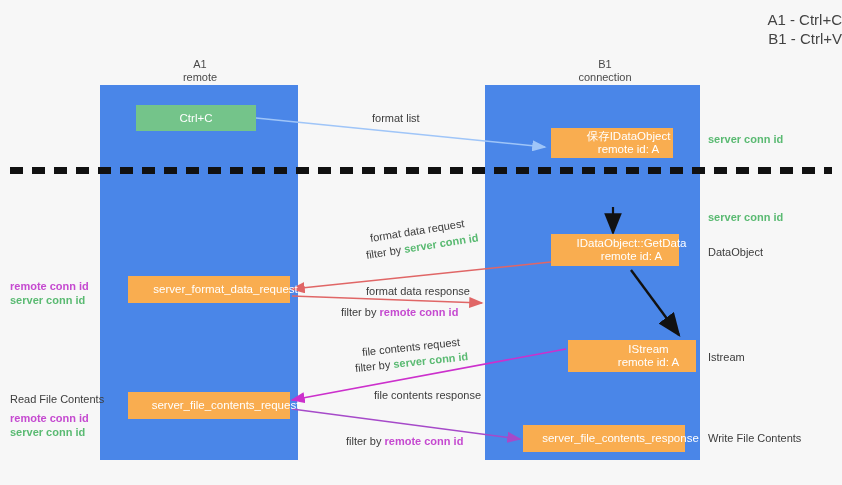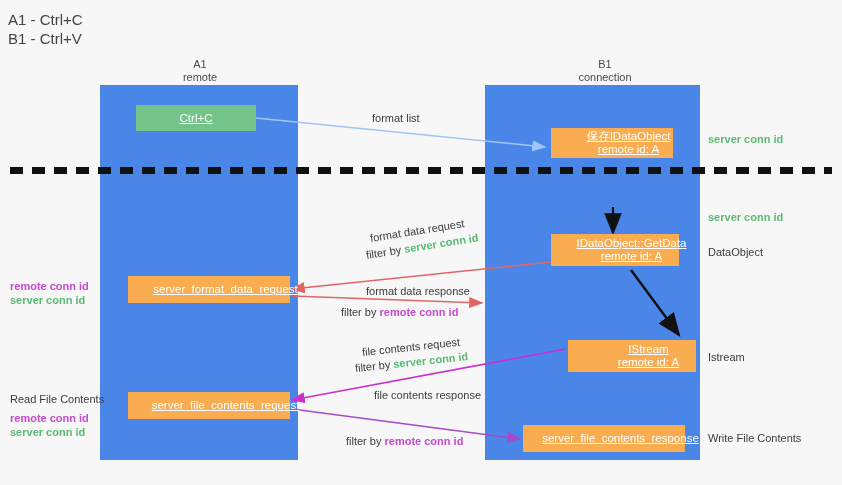--- a/index.html
+++ b/index.html
@@ -13,21 +13,21 @@
     height: 485px;
     background: #f7f7f7;
     font-family: "Liberation Sans", "DejaVu Sans", sans-serif;
     overflow: hidden;
   }
 
   
   .title {
     position: absolute;
     left: 8px; right: 0;
-    text-align: left;
+    text-align: right;
     color: #434343;
     font-size: 15px;
     line-height: 19px;
     white-space: pre;
   }
 
   
   .lane-head {
     position: absolute;
     text-align: center;
@@ -47,21 +47,20 @@
     position: absolute;
     box-sizing: border-box;
     display: flex;
     align-items: center;
     justify-content: center;
     text-align: center;
     color: #ffffff;
     font-size: 11.5px;
     line-height: 13px;
     white-space: pre-line;
-    text-decoration: underline;
   }
   .node.green { background: #6aa84f; background: #74c48a; }
   .node.orange { background: #f9ad50; padding-left: 33px; }
 
   
   .dashes {
     position: absolute;
     height: 7px;
     background-image: repeating-linear-gradient(
       to right, #111 0px, #111 13px, rgba(0,0,0,0) 13px, rgba(0,0,0,0) 22px);

